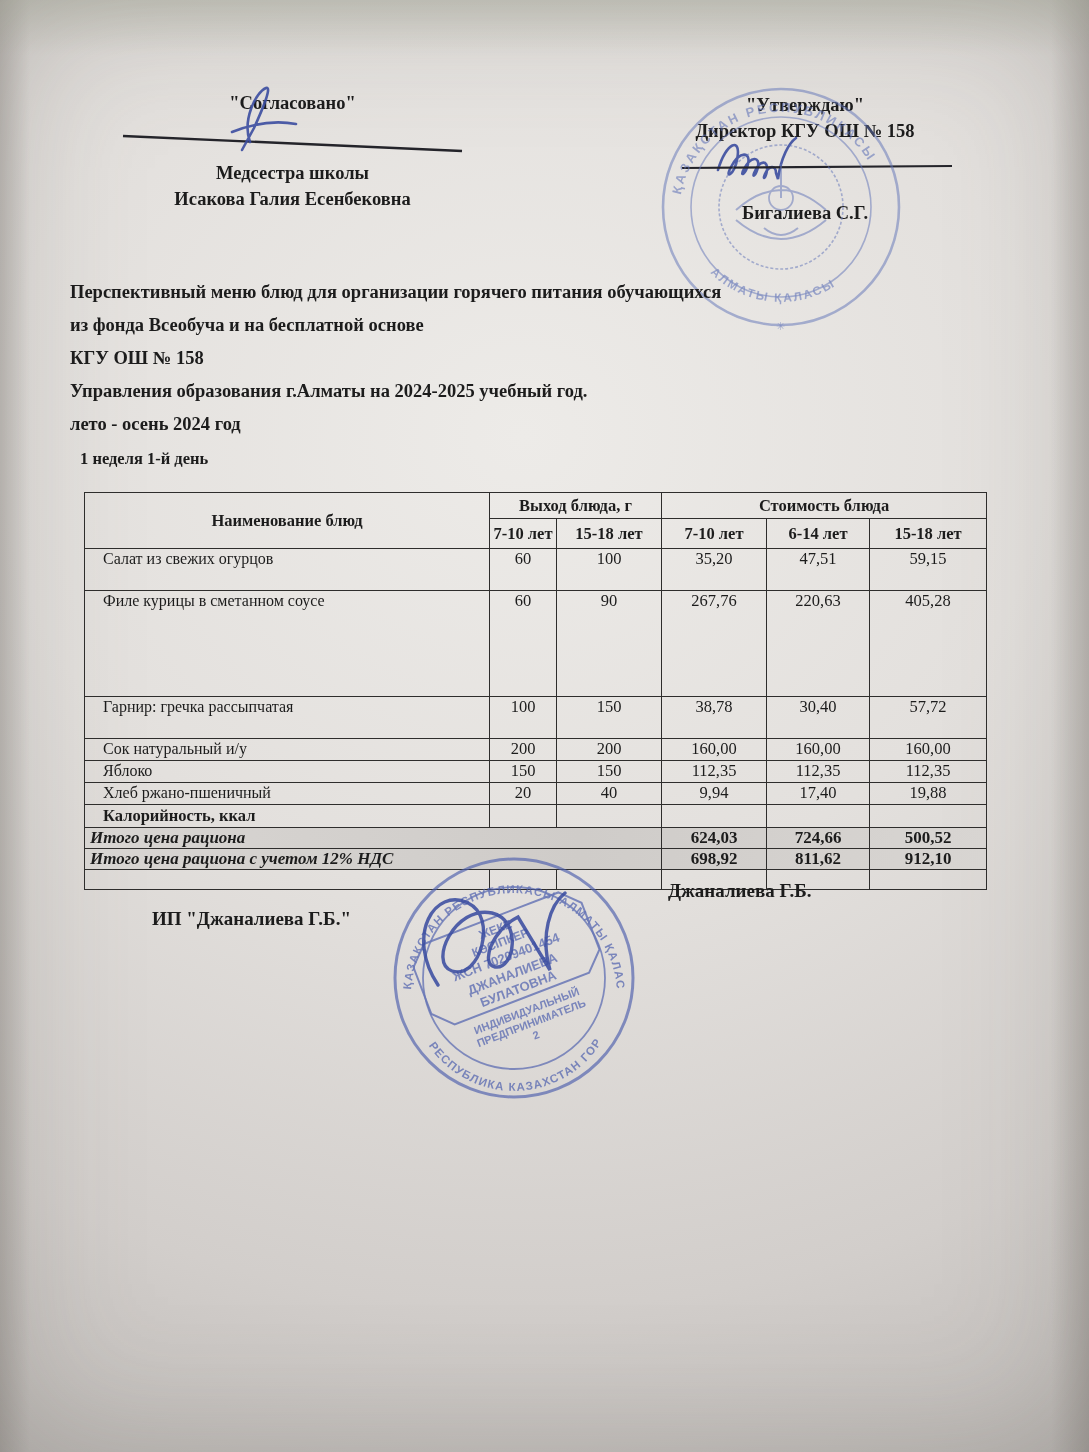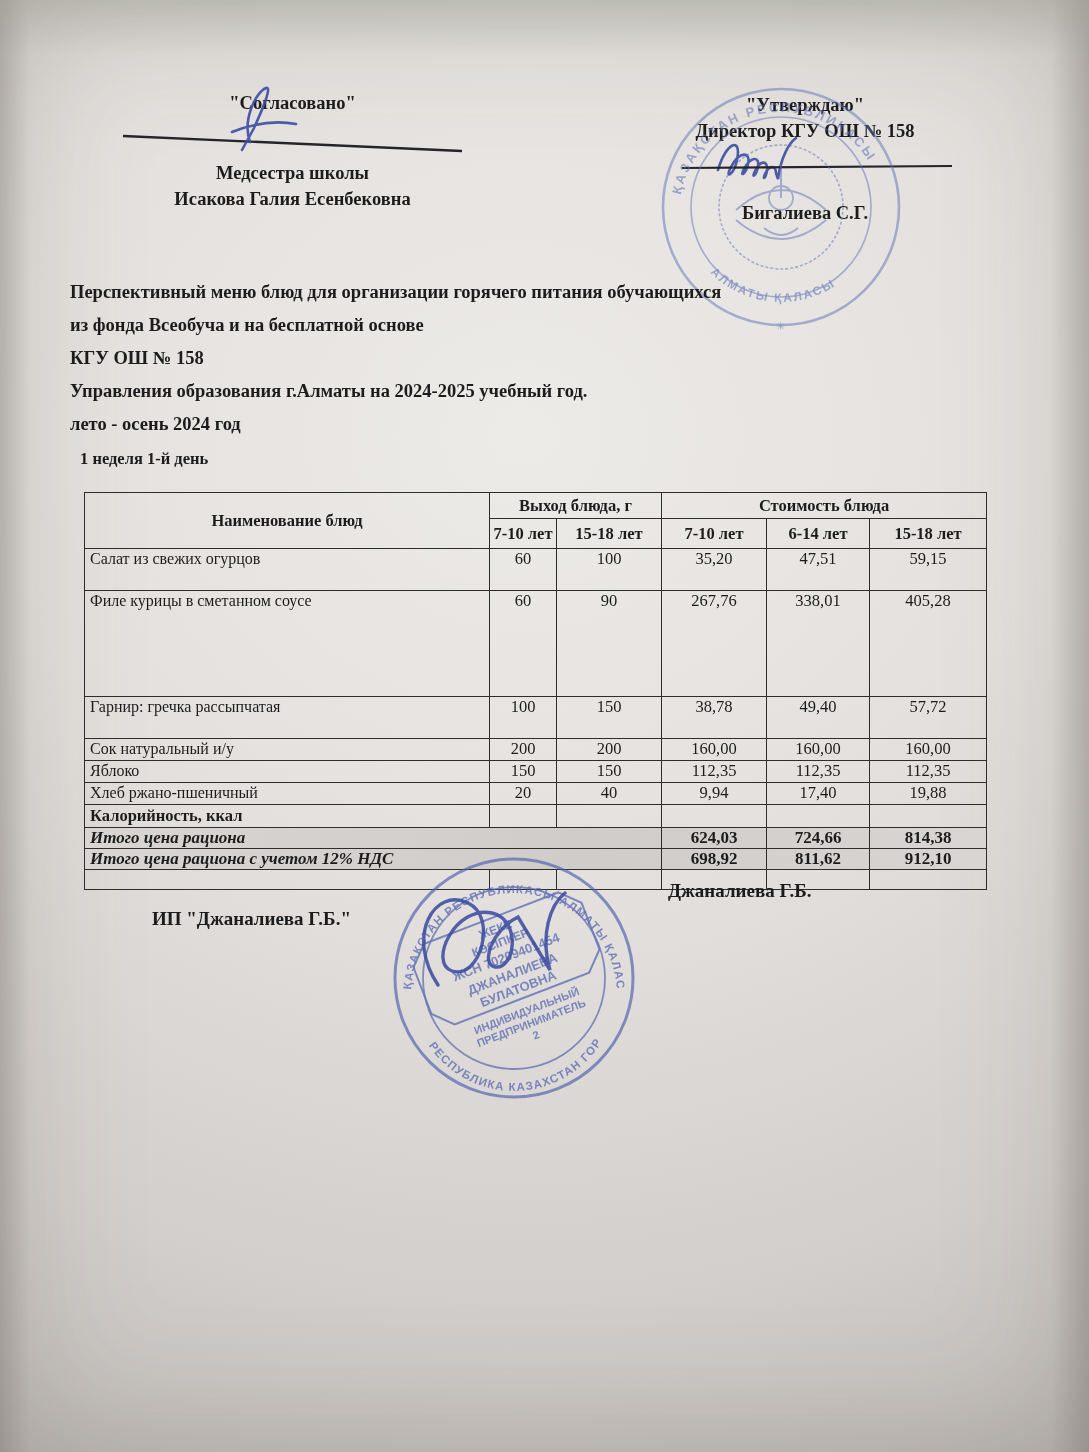--- a/index.html
+++ b/index.html
@@ -23,21 +23,21 @@
   
   .appr{font-size:18.5px;font-weight:bold;line-height:26px;}
   
   .doc-title{left:70px;top:276px;width:930px;
     font-size:18.5px;font-weight:bold;line-height:33px;}
   .week{left:80px;top:449px;font-size:16.5px;font-weight:bold;}
   
   table.menu{border-collapse:collapse;table-layout:fixed;width:902px;background:transparent;border-radius:11px;}
   table.menu th, table.menu td{border:1.6px solid #2e2d2c;overflow:hidden;}
   table.menu th{font-size:16.5px;font-weight:bold;padding:0 2px;}
-  td.name{font-size:16px;text-align:left;padding:1px 5px;vertical-align:top;}
+  td.name{font-size:16px;text-align:left;padding:1px 18px;vertical-align:top;}
   td.val{font-size:16.5px;text-align:center;padding:0 2px;vertical-align:top;}
   tr.hr1{height:26px;} tr.hr2{height:30px;}
   tr.r-salat{height:42px;} tr.r-file{height:106px;} tr.r-garnir{height:42px;}
   tr.r-thin{height:22px;} tr.r-cal{height:20px;} tr.r-tot{height:17px;} tr.r-empty{height:20px;}
   tr.r-cal td.name{font-weight:bold;font-size:16.5px;}
   tr.r-tot{background:linear-gradient(90deg,#d8d5d2 0%,#cfccc9 55%,#d8d5d2 100%);}
   tr.r-tot td.t-name{font-weight:bold;font-style:italic;font-size:17px;text-align:left;padding:0 5px;vertical-align:middle;}
   tr.r-tot td.t-val{font-weight:bold;font-size:17px;text-align:center;padding:0 5px;vertical-align:middle;}
   
   .foot-name{font-size:19px;font-weight:bold;}
@@ -133,29 +133,29 @@
       <td class="val">100</td>
       <td class="val">35,20</td>
       <td class="val">47,51</td>
       <td class="val">59,15</td>
     </tr>
     <tr class="r-file">
       <td class="name">Филе курицы в сметанном соусе</td>
       <td class="val">60</td>
       <td class="val">90</td>
       <td class="val">267,76</td>
-      <td class="val">338,01</td>
+      <td class="val">220,63</td>
       <td class="val">405,28</td>
     </tr>
     <tr class="r-garnir">
       <td class="name">Гарнир: гречка рассыпчатая</td>
       <td class="val">100</td>
       <td class="val">150</td>
       <td class="val">38,78</td>
-      <td class="val">49,40</td>
+      <td class="val">30,40</td>
       <td class="val">57,72</td>
     </tr>
     <tr class="r-thin">
       <td class="name">Сок натуральный и/у</td>
       <td class="val">200</td>
       <td class="val">200</td>
       <td class="val">160,00</td>
       <td class="val">160,00</td>
       <td class="val">160,00</td>
     </tr>
@@ -180,21 +180,21 @@
       <td class="val"></td>
       <td class="val"></td>
       <td class="val"></td>
       <td class="val"></td>
       <td class="val"></td>
     </tr>
     <tr class="r-tot">
       <td class="t-name" colspan="3">Итого цена рациона</td>
       <td class="t-val">624,03</td>
       <td class="t-val">724,66</td>
-      <td class="t-val">814,38</td>
+      <td class="t-val">500,52</td>
     </tr>
     <tr class="r-tot">
       <td class="t-name" colspan="3">Итого цена рациона с учетом 12% НДС</td>
       <td class="t-val">698,92</td>
       <td class="t-val">811,62</td>
       <td class="t-val">912,10</td>
     </tr>
     <tr class="r-empty">
       <td></td>
       <td></td>

